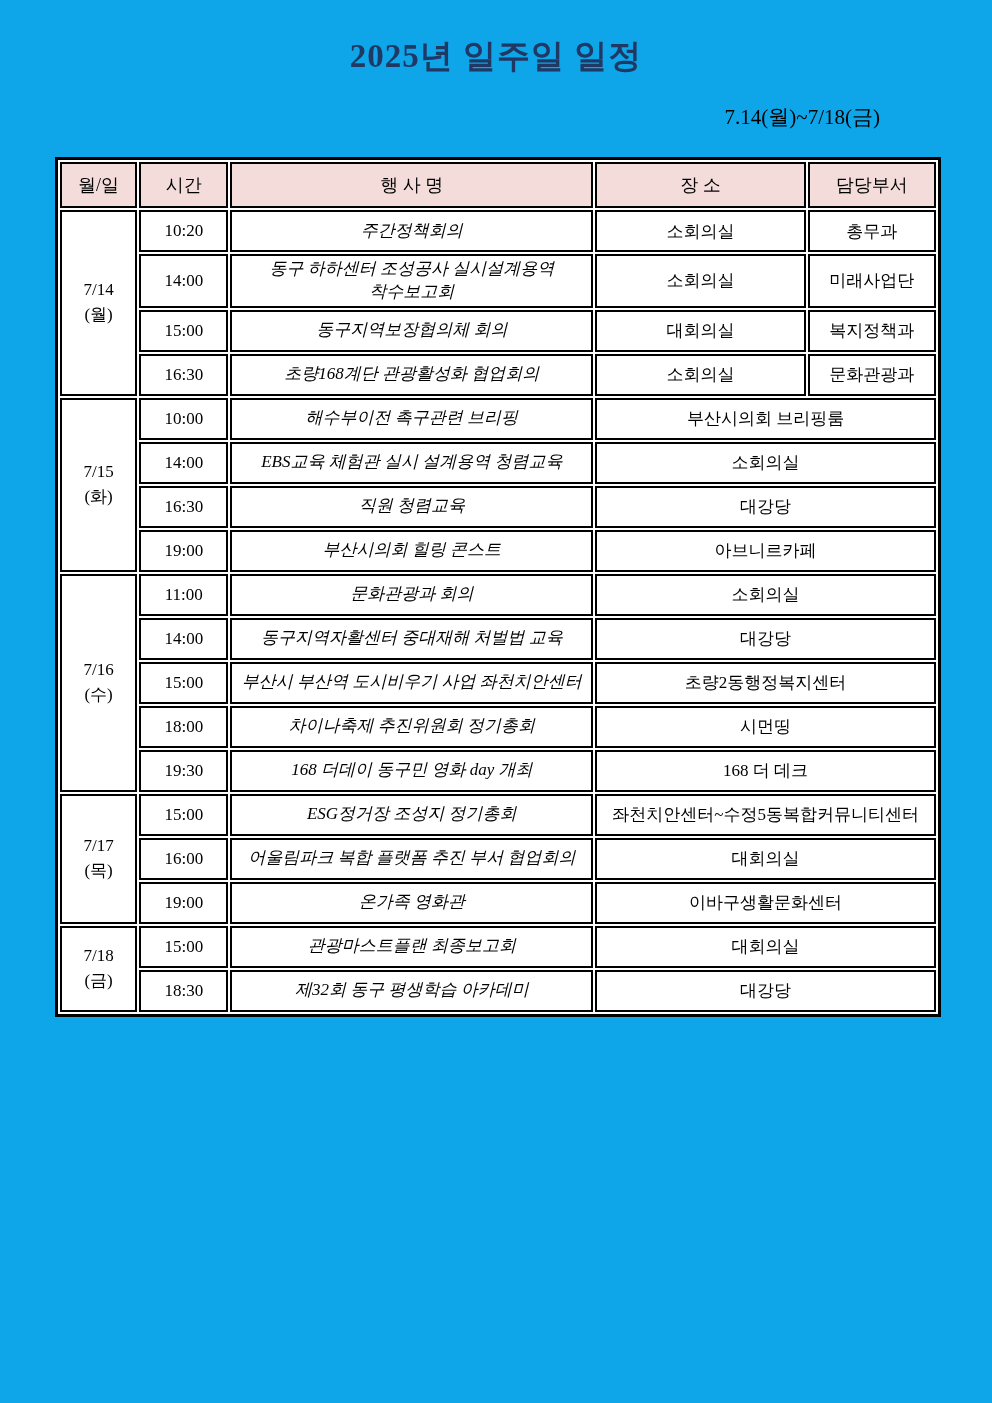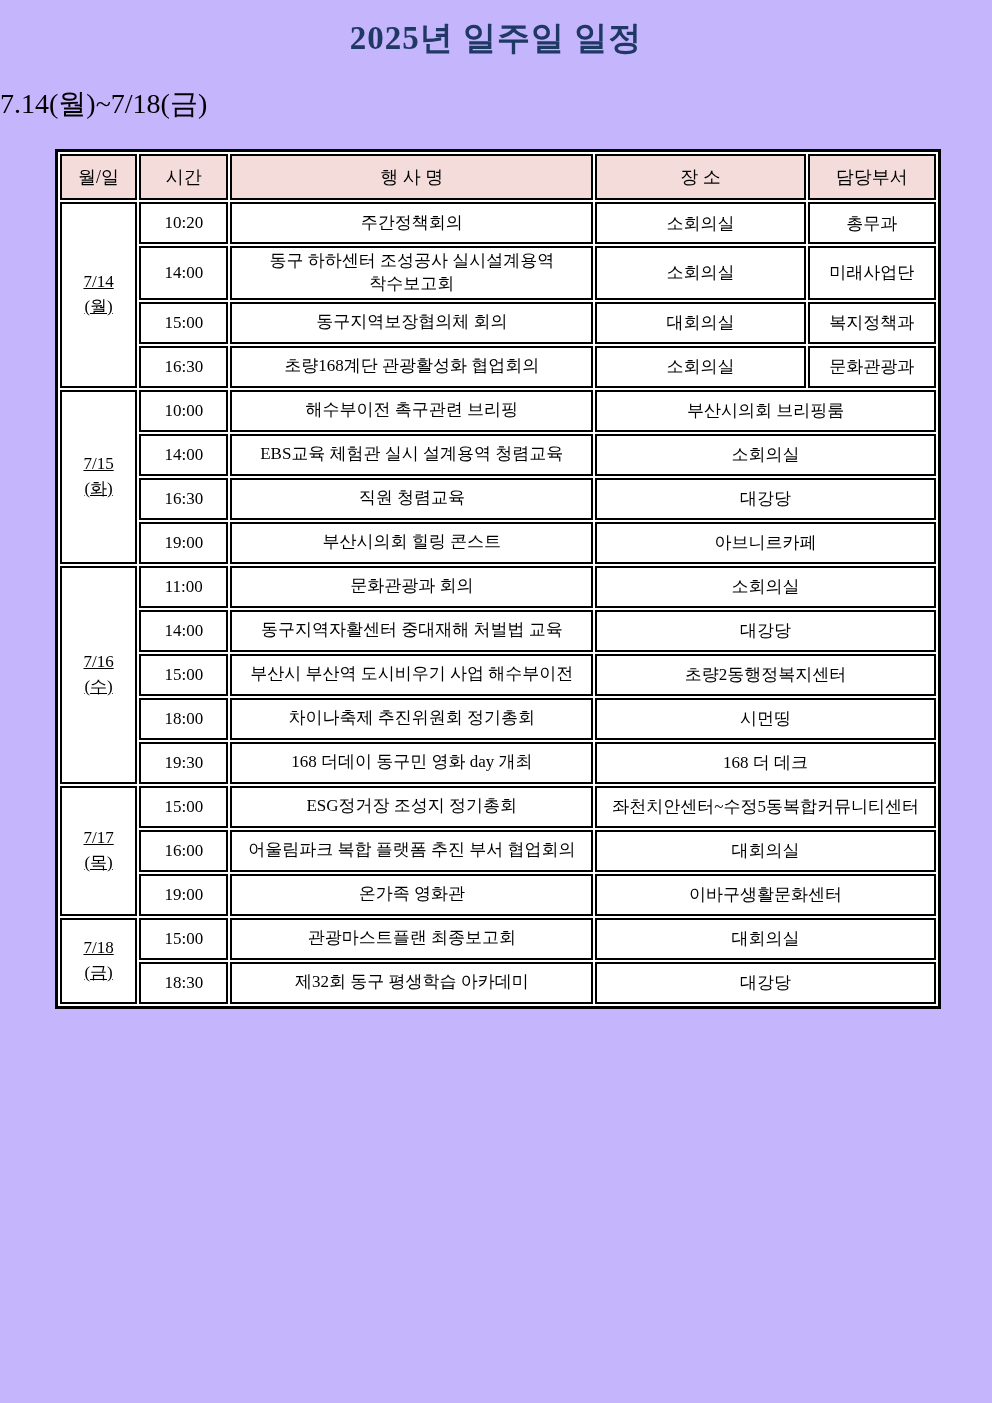--- a/index.html
+++ b/index.html
@@ -7,36 +7,37 @@
     padding: 0;
     background: #ffffff;
     font-family: "Liberation Serif", "DejaVu Serif", serif;
     color: #000000;
   }
   .page {
     position: relative;
     width: 992px;
     height: 1403px;
     margin: 0 auto;
-    background: #c4b5fd;
+    background: #0ea5e9;
     box-sizing: border-box;
-    padding-top: 16px;
+    padding-top: 34px;
   }
   .doc-title {
     margin: 0;
     text-align: center;
     font-size: 33px;
     font-weight: bold;
     letter-spacing: 1px;
     color: var(--title-color, #1f3864);
   }
   .date-range {
     margin-top: 24px;
     margin-right: 112px;
-    font-size: 28px;
+    text-align: right;
+    font-size: 21px;
     color: #000000;
   }
   table.schedule {
     margin: 26px 0 0 55px;
     width: 886px;
     table-layout: fixed;
     border-collapse: separate;
     border-spacing: 2px;
     border: 3px solid var(--border-color, #000);
     background: #ffffff;
@@ -51,22 +52,22 @@
     box-sizing: border-box;
     overflow-wrap: break-word;
     word-break: keep-all;
   }
   table.schedule thead th {
     background: var(--header-bg, #f3dcda);
     height: 46px;
     font-size: 18px;
   }
   table.schedule tbody td { height: 42px; background: #ffffff; }
-  td.c-day { font-size: 18px; line-height: 1.45; text-decoration: underline; }
-  td.c-event { line-height: 1.35; }
+  td.c-day { font-size: 18px; line-height: 1.45; }
+  td.c-event { line-height: 1.35; font-style: italic; }
   .col-day   { width: 77px; }
   .col-time  { width: 89px; }
   .col-event { width: 362px; }
   .col-place { width: 210px; }
   .col-dept  { width: 128px; }
 </style>
 </head>
 <body>
 
 <div class="page">
@@ -154,21 +155,21 @@
           <td class="c-event">문화관광과 회의</td>
           <td class="c-place" colspan="2">소회의실</td>
         </tr>
         <tr>
           <td class="c-time">14:00</td>
           <td class="c-event">동구지역자활센터 중대재해 처벌법 교육</td>
           <td class="c-place" colspan="2">대강당</td>
         </tr>
         <tr>
           <td class="c-time">15:00</td>
-          <td class="c-event">부산시 부산역 도시비우기 사업 해수부이전</td>
+          <td class="c-event">부산시 부산역 도시비우기 사업 좌천치안센터</td>
           <td class="c-place" colspan="2">초량2동행정복지센터</td>
         </tr>
         <tr>
           <td class="c-time">18:00</td>
           <td class="c-event">차이나축제 추진위원회 정기총회</td>
           <td class="c-place" colspan="2">시먼띵</td>
         </tr>
         <tr>
           <td class="c-time">19:30</td>
           <td class="c-event">168 더데이 동구민 영화 day 개최</td>

